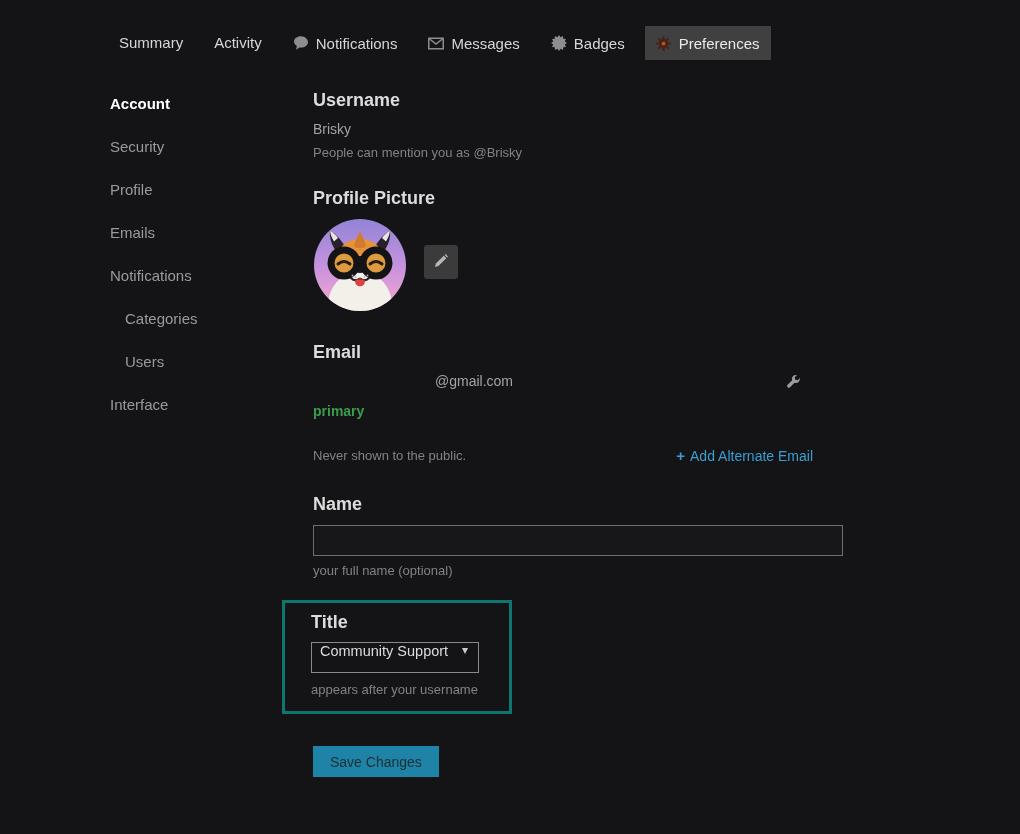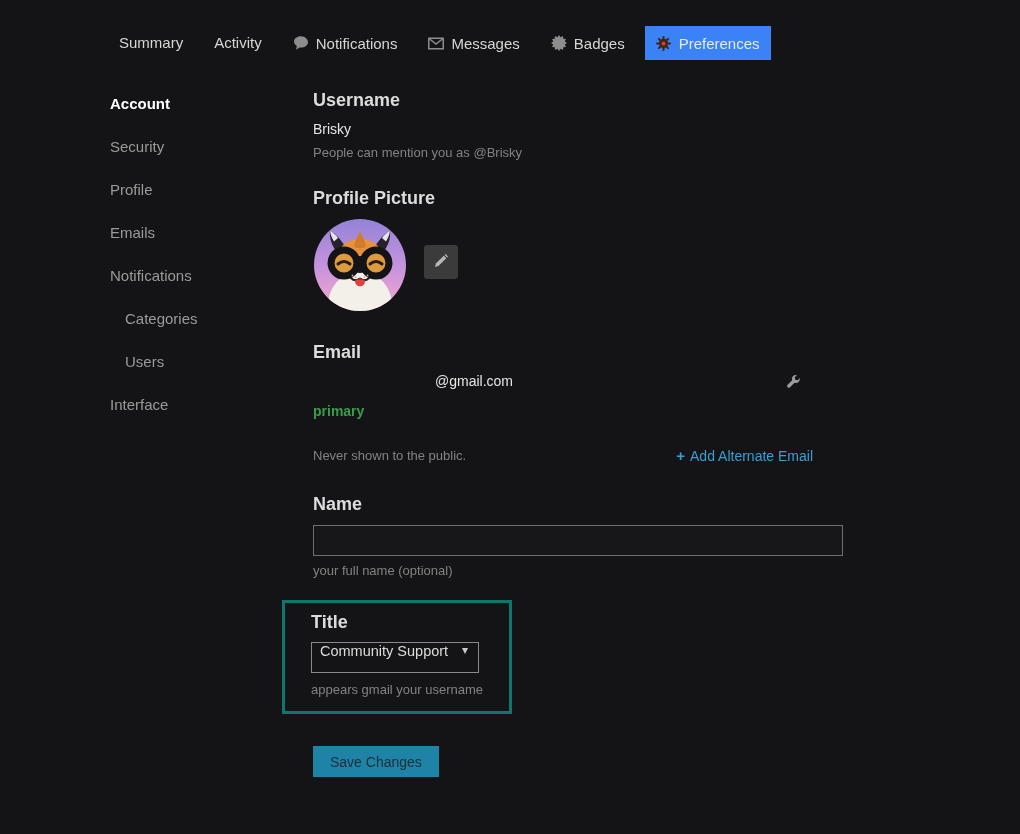--- a/index.html
+++ b/index.html
@@ -13,32 +13,32 @@
   a { text-decoration:none; cursor:pointer; }
 
   
   .user-nav { display:flex; align-items:flex-start; padding:26px 0 0 108px; }
   .nav-tab {
     display:inline-flex; align-items:center; gap:7px;
     color:#d6d6d6; font-size:15px; line-height:1;
     padding:9px 11px; margin-right:9px; border-radius:0;
   }
   .nav-tab .nicon { display:inline-flex; width:16px; height:16px; align-items:center; justify-content:center; }
-  .nav-tab.active { background:#3b82f6; color:#ebe8e6; }
+  .nav-tab.active { background:#404040; color:#ebe8e6; }
 
   
   .layout { display:flex; padding:24px 0 0 110px; }
   .side { width:203px; flex:none; padding-top:12px; }
   .side-item { display:block; font-size:15px; color:#9a9a9a; margin-bottom:28px; line-height:1; }
   .side-item.active { color:#ffffff; font-weight:bold; }
   .side-item.indented { padding-left:15px; }
 
   .main { width:530px; flex:none; padding-top:6px; }
   .main h2 { font-size:18px; font-weight:bold; color:#dcdcdc; margin:0 0 10px 0; line-height:1.15; }
-  .value { font-size:14px; color:#e5e5e5; }
+  .value { font-size:14px; color:#a3a3a3; }
   .hint { font-size:13px; color:#828282; }
   section { margin-bottom:28px; }
 
   
   .username-value { margin-bottom:8px; }
 
   
   .avatar-row { display:flex; align-items:flex-start; gap:17px; margin-top:6px; }
   .avatar { width:94px; height:94px; border-radius:50%; overflow:hidden; display:block; cursor:pointer; }
   .edit-avatar {
@@ -233,20 +233,20 @@
         <input class="name-input" type="text" value="" style="">
         <div class="hint">your full name (optional)</div>
       </section>
 
       <section class="title-annotation">
         <h2>Title</h2>
         <div class="dropdown">
           <span>Community Support</span>
           <span class="caret">▾</span>
         </div>
-        <div class="hint">appears gmail your username</div>
+        <div class="hint">appears after your username</div>
       </section>
 
       <button class="save-btn">Save Changes</button>
 
     </main>
   </div>
 </div>
 
 </body></html>

